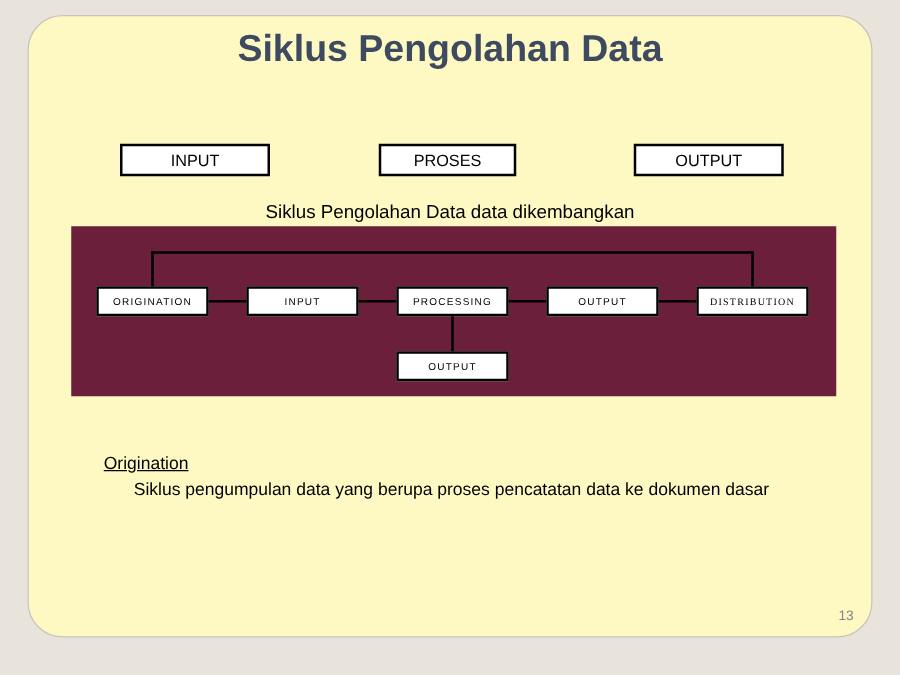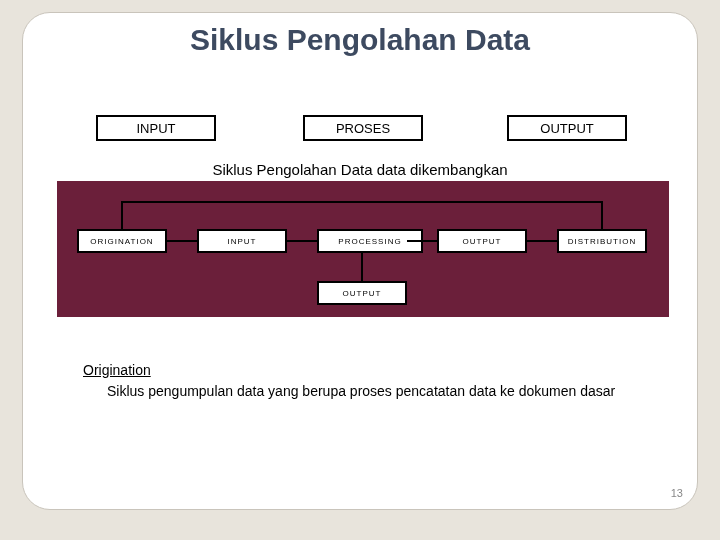--- a/index.html
+++ b/index.html
@@ -8,21 +8,21 @@
     background: #e8e4dc;
     font-family: Verdana, Geneva, sans-serif;
     position: relative;
   }
   .card {
     position: absolute;
     left: 22px;
     top: 12px;
     width: 676px;
     height: 498px;
-    background: #ffffff;
+    background: #fef9c3;
     border: 1px solid #c9c4bb;
     border-radius: 28px;
     padding: 0;
   }
   .title {
     font-family: Verdana, sans-serif;
     font-weight: 700;
     font-size: 30px;
     color: #3d4a60;
     text-align: center;
@@ -83,44 +83,44 @@
 </head>
 <body>
 
 <div class="card">
 
   <div class="title">Siklus Pengolahan Data</div>
 
   <div class="simple-box" style="left:73px; top:102px; width:120px;">
     <span>INPUT</span>
   </div>
-  <div class="simple-box" style="left:280px; top:102px; width:120px;">
+  <div class="simple-box" style="left:280px; top:102px; width:110px;">
     <span>PROSES</span>
   </div>
   <div class="simple-box" style="left:484px; top:102px; width:120px;">
     <span>OUTPUT</span>
   </div>
 
   <div style="position:absolute; left:0; top:148px; width:100%; text-align:center; font-size:15px;">Siklus Pengolahan Data data dikembangkan</div>
 
   <div class="dark-panel">
 
     <div class="pbox" style="left:20px;  top:48px; width:90px;">
       <span>ORIGINATION</span>
     </div>
     <div class="pbox" style="left:140px; top:48px; width:90px;">
       <span>INPUT</span>
     </div>
-    <div class="pbox" style="left:260px; top:48px; width:106px;">
+    <div class="pbox" style="left:260px; top:48px; width:90px;">
       <span>PROCESSING</span>
     </div>
     <div class="pbox" style="left:380px; top:48px; width:90px;">
       <span>OUTPUT</span>
     </div>
-    <div class="pbox" style="left:500px; top:48px; width:90px;">
+    <div class="pbox" style="left:500px; top:48px; width:90px;font-family:Liberation Serif, serif;">
       <span>DISTRIBUTION</span>
     </div>
 
     <div class="pbox" style="left:260px; top:100px; width:90px;">
       <span>OUTPUT</span>
     </div>
 
     <div class="line" style="left:110px; top:59px; width:30px; height:2px;"></div>
     <div class="line" style="left:230px; top:59px; width:30px; height:2px;"></div>
     <div class="line" style="left:350px; top:59px; width:30px; height:2px;"></div>

